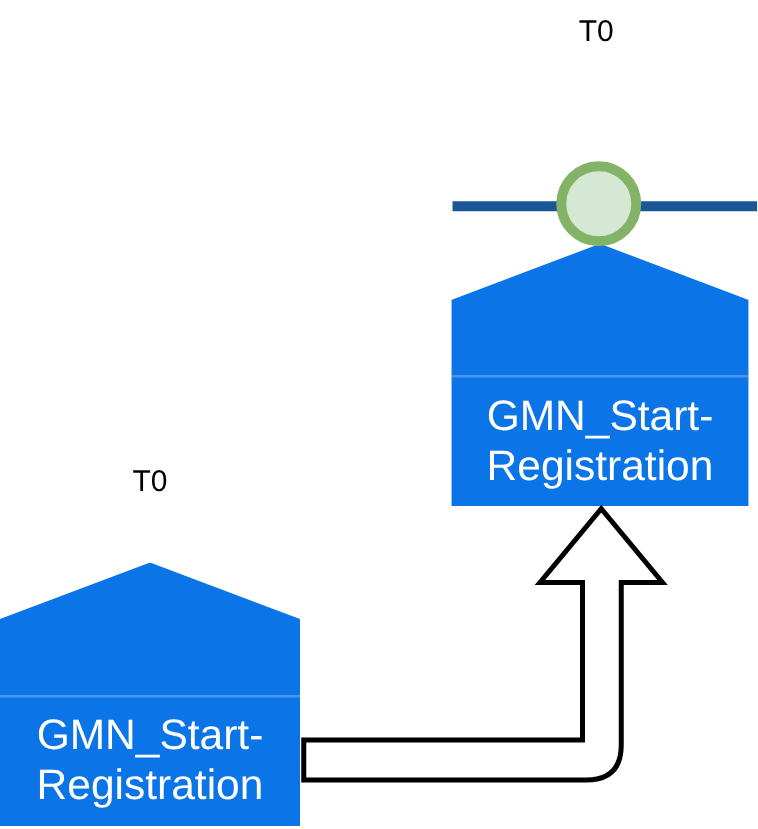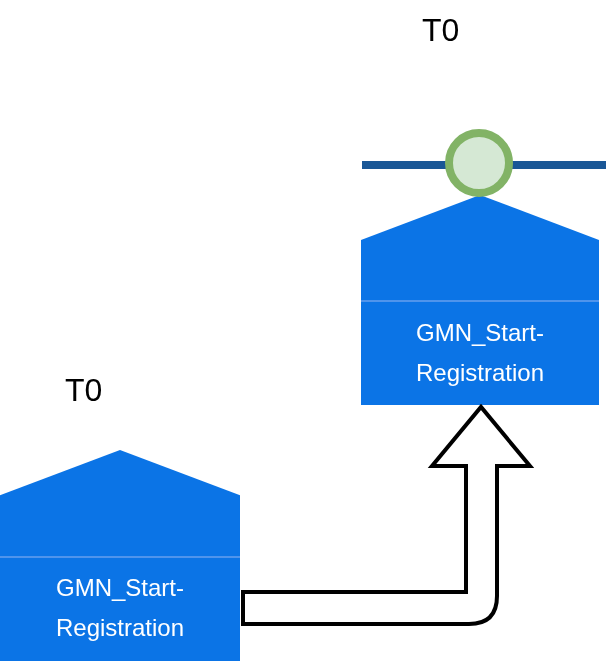--- a/index.html
+++ b/index.html
@@ -7,21 +7,22 @@
     position: relative;
     width: 606px;
     height: 663px;
     overflow: hidden;
     background: var(--background, #ffffff);
     font-family: "Liberation Sans", sans-serif;
   }
   .t0-label {
     position: absolute;
     width: 110px;
-    font-size: 32px;
+    text-align: center;
+    font-size: 24px;
     color: var(--label_text, #000000);
     white-space: nowrap;
   }
   #t0-target { left: 422px; top: 12px; }
   #t0-source { left: 65px;  top: 372px; }
 
   .timeline {
     position: absolute;
     left: 362px; top: 161px;
     width: 244px; height: 8px;
@@ -39,21 +40,21 @@
   .block-divider {
     position: absolute;
     left: 0; right: 0; top: 50%;
     height: 2px;
     background: var(--block_divider, #4f94ec);
   }
   .block-label {
     position: absolute;
     left: 0; right: 0; top: 118px;
     text-align: center;
-    font-size: 24px;
+    font-size: 34px;
     line-height: 40px;
     color: var(--block_text, #ffffff);
   }
 
   .event-circle {
     position: absolute;
     left: 445px; top: 129px;
     width: 68px; height: 68px;
     box-sizing: border-box;
     border: 8px solid var(--event_ring, #82b366);

